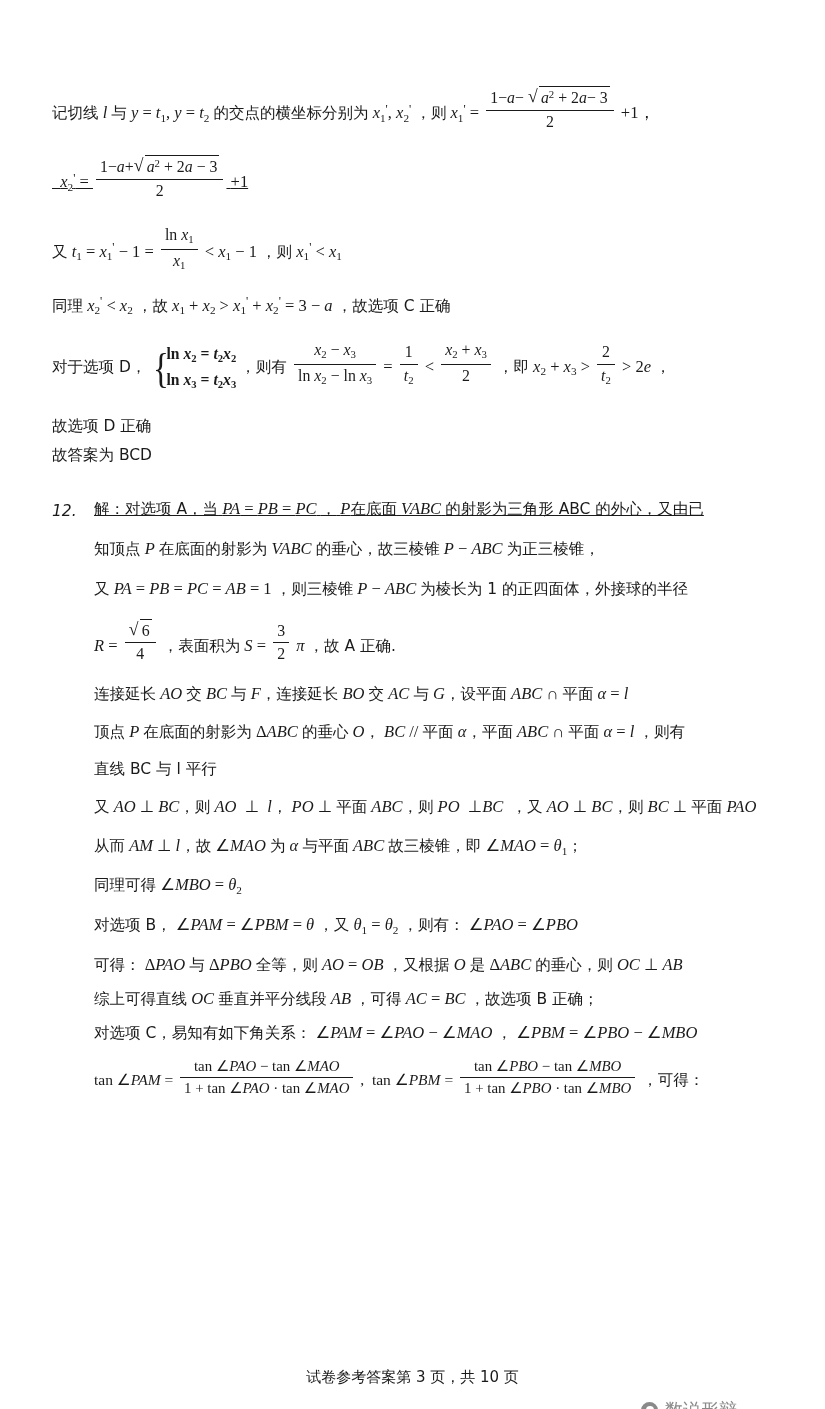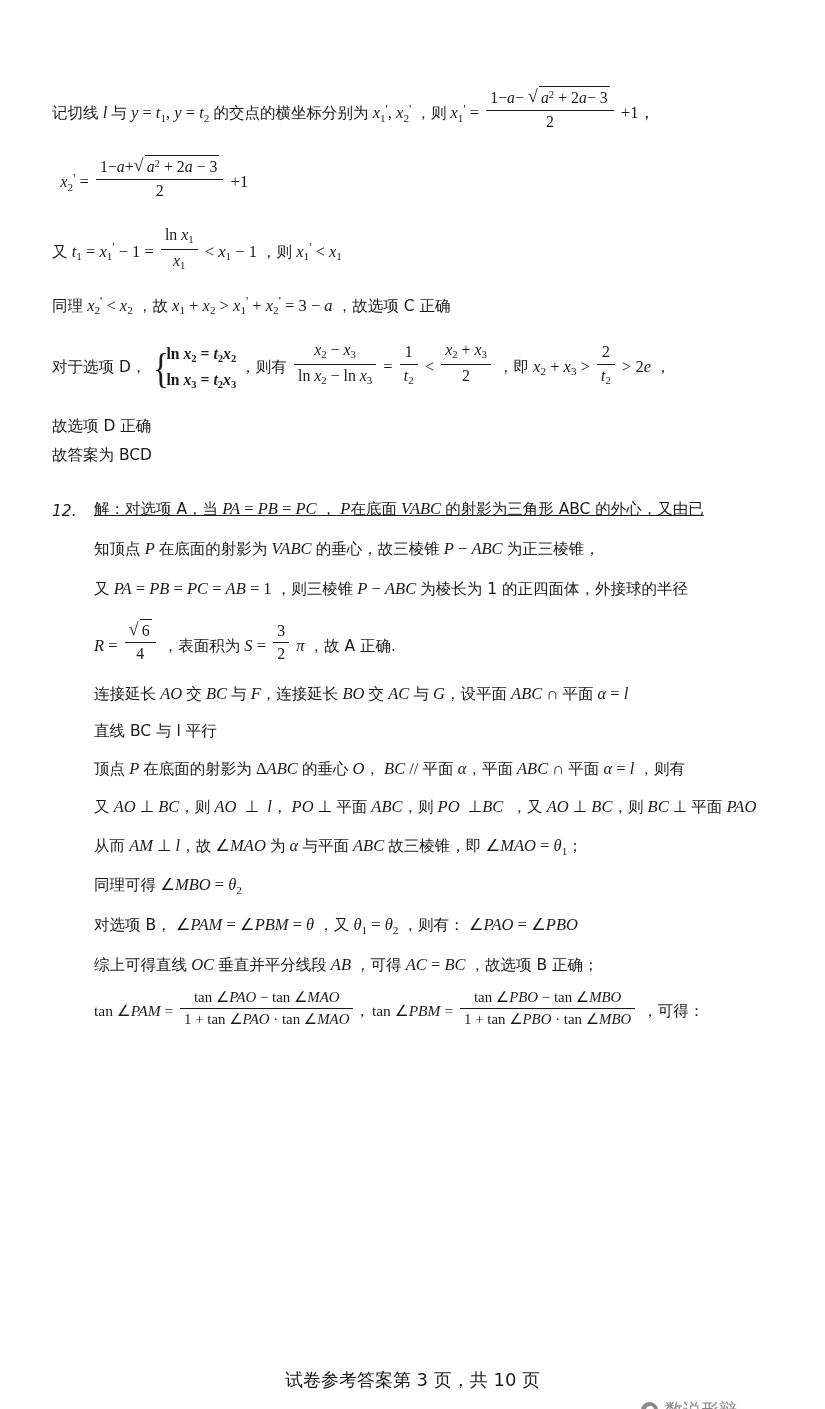--- a/index.html
+++ b/index.html
@@ -122,21 +122,21 @@
     top: 4px;
     font-style: italic;
   }
   .footer {
     position: absolute;
     left: 0;
     top: 1328px;
     width: 825px;
     text-align: center;
     font-family: "DejaVu Sans", sans-serif;
-    font-size: 18px;
+    font-size: 15px;
     color: #1a1a1a;
   }
   .watermark {
     position: absolute;
     right: 28px;
     top: 1358px;
     display: flex;
     align-items: center;
     gap: 7px;
     color: #8a8a8a;
@@ -179,21 +179,21 @@
         <span class="it">x</span><sub>1</sub><span class="prime">'</span>,&nbsp;<span class="it">x</span><sub>2</sub><span class="prime">'</span>
         <span class="cn">，则</span>
         <span class="it">x</span><sub>1</sub><span class="prime">'</span> =
         <span class="frac">
           <span class="num">1−<span class="it">a</span>−&nbsp;<span class="rad"><span class="radbody"><span class="it">a</span><sup>2</sup>&nbsp;+&nbsp;2<span class="it">a</span>− 3</span></span></span>
           <span class="den">2</span>
         </span>
         <span>+1，</span>
       </div>
 
-      <div class="line" style="margin-bottom:24px;">
+      <div class="line" style="margin-bottom:24px;text-decoration:underline;">
         &nbsp;&nbsp;<span class="it">x</span><sub>2</sub><span class="prime">'</span> =
         <span class="frac">
           <span class="num">1−<span class="it">a</span>+<span class="rad"><span class="radbody"><span class="it">a</span><sup>2</sup> + 2<span class="it">a</span> − 3</span></span></span>
           <span class="den">2</span>
         </span>
         <span>+1</span>
       </div>
 
       <div class="line" style="margin-bottom:20px;">
         <span class="cn">又</span>
@@ -294,35 +294,35 @@
             <span class="den">2</span>
           </span>
           <span class="it">π</span>
           <span class="cn">，故 A 正确.</span>
         </div>
 
         <div class="line" style="margin-bottom:16px;">
           <span class="cn">连接延长</span> <span class="it">AO</span> <span class="cn">交</span> <span class="it">BC</span> <span class="cn">与</span> <span class="it">F</span><span class="cn">，连接延长</span> <span class="it">BO</span> <span class="cn">交</span> <span class="it">AC</span> <span class="cn">与</span> <span class="it">G</span><span class="cn">，设平面</span> <span class="it">ABC</span> ∩ <span class="cn">平面</span> <span class="it">α</span> = <span class="it">l</span>
         </div>
 
-        <div class="line cn" style="margin-bottom:16px;">
-          <span>直线 BC 与 l 平行</span>
-        </div>
-
         <div class="line" style="margin-bottom:16px;">
           <span class="cn">顶点</span>
           <span class="it">P</span>
           <span class="cn">在底面的射影为</span>
           Δ<span class="it">ABC</span>
           <span class="cn">的垂心</span>
           <span class="it">O</span><span class="cn">，</span>
           <span class="it">BC</span> // <span class="cn">平面</span> <span class="it">α</span><span class="cn">，平面</span> <span class="it">ABC</span> ∩ <span class="cn">平面</span> <span class="it">α</span> = <span class="it">l</span>
           <span class="cn">，则有</span>
         </div>
 
+        <div class="line cn" style="margin-bottom:16px;">
+          <span>直线 BC 与 l 平行</span>
+        </div>
+
         <div class="line" style="margin-bottom:16px;">
           <span class="cn">又</span> <span class="it">AO</span> ⊥ <span class="it">BC</span><span class="cn">，则</span> <span class="it">AO</span>&nbsp;&nbsp;⊥&nbsp;&nbsp;<span class="it">l</span><span class="cn">，</span> <span class="it">PO</span> ⊥ <span class="cn">平面</span> <span class="it">ABC</span><span class="cn">，则</span> <span class="it">PO</span>&nbsp;&nbsp;⊥<span class="it">BC</span>&nbsp;&nbsp;<span class="cn">，又</span> <span class="it">AO</span> ⊥ <span class="it">BC</span><span class="cn">，则</span> <span class="it">BC</span> ⊥ <span class="cn">平面</span> <span class="it">PAO</span>
         </div>
 
         <div class="line" style="margin-bottom:16px;">
           <span class="cn">从而</span> <span class="it">AM</span> ⊥ <span class="it">l</span><span class="cn">，故</span> ∠<span class="it">MAO</span> <span class="cn">为</span> <span class="it">α</span> <span class="cn">与平面</span> <span class="it">ABC</span> <span class="cn">故三棱锥，即</span> ∠<span class="it">MAO</span> = <span class="it">θ</span><sub>1</sub><span class="cn">；</span>
         </div>
 
         <div class="line" style="margin-bottom:16px;">
           <span class="cn">同理可得</span>
@@ -331,31 +331,51 @@
 
         <div class="line" style="margin-bottom:16px;">
           <span class="cn">对选项 B，</span>
           ∠<span class="it">PAM</span> = ∠<span class="it">PBM</span> = <span class="it">θ</span>
           <span class="cn">，又</span>
           <span class="it">θ</span><sub>1</sub> = <span class="it">θ</span><sub>2</sub>
           <span class="cn">，则有：</span>
           ∠<span class="it">PAO</span> = ∠<span class="it">PBO</span>
         </div>
 
+        <div class="line" style="margin-bottom:12px;">
+          <span class="cn">可得：</span>
+          Δ<span class="it">PAO</span>
+          <span class="cn">与</span>
+          Δ<span class="it">PBO</span>
+          <span class="cn">全等，则</span>
+          <span class="it">AO</span> = <span class="it">OB</span>
+          <span class="cn">，又根据</span>
+          <span class="it">O</span>
+          <span class="cn">是</span>
+          Δ<span class="it">ABC</span>
+          <span class="cn">的垂心，则</span>
+          <span class="it">OC</span> ⊥ <span class="it">AB</span>
+        </div>
 
         <div class="line" style="margin-bottom:12px;">
           <span class="cn">综上可得直线</span>
           <span class="it">OC</span>
           <span class="cn">垂直并平分线段</span>
           <span class="it">AB</span>
           <span class="cn">，可得</span>
           <span class="it">AC</span> = <span class="it">BC</span>
           <span class="cn">，故选项 B 正确；</span>
         </div>
 
+        <div class="line" style="margin-bottom:12px;">
+          <span class="cn">对选项 C，易知有如下角关系：</span>
+          ∠<span class="it">PAM</span> = ∠<span class="it">PAO</span> − ∠<span class="it">MAO</span>
+          <span class="cn">，</span>
+          ∠<span class="it">PBM</span> = ∠<span class="it">PBO</span> − ∠<span class="it">MBO</span>
+        </div>
 
 
         <div class="line" style="margin-bottom:10px; font-size:15.5px;">
           tan ∠<span class="it">PAM</span> =
           <span class="frac">
             <span class="num">tan ∠<span class="it">PAO</span> − tan ∠<span class="it">MAO</span></span>
             <span class="den">1 + tan ∠<span class="it">PAO</span> · tan ∠<span class="it">MAO</span></span>
           </span>
           ,&nbsp;&nbsp;tan ∠<span class="it">PBM</span> =
           <span class="frac">

